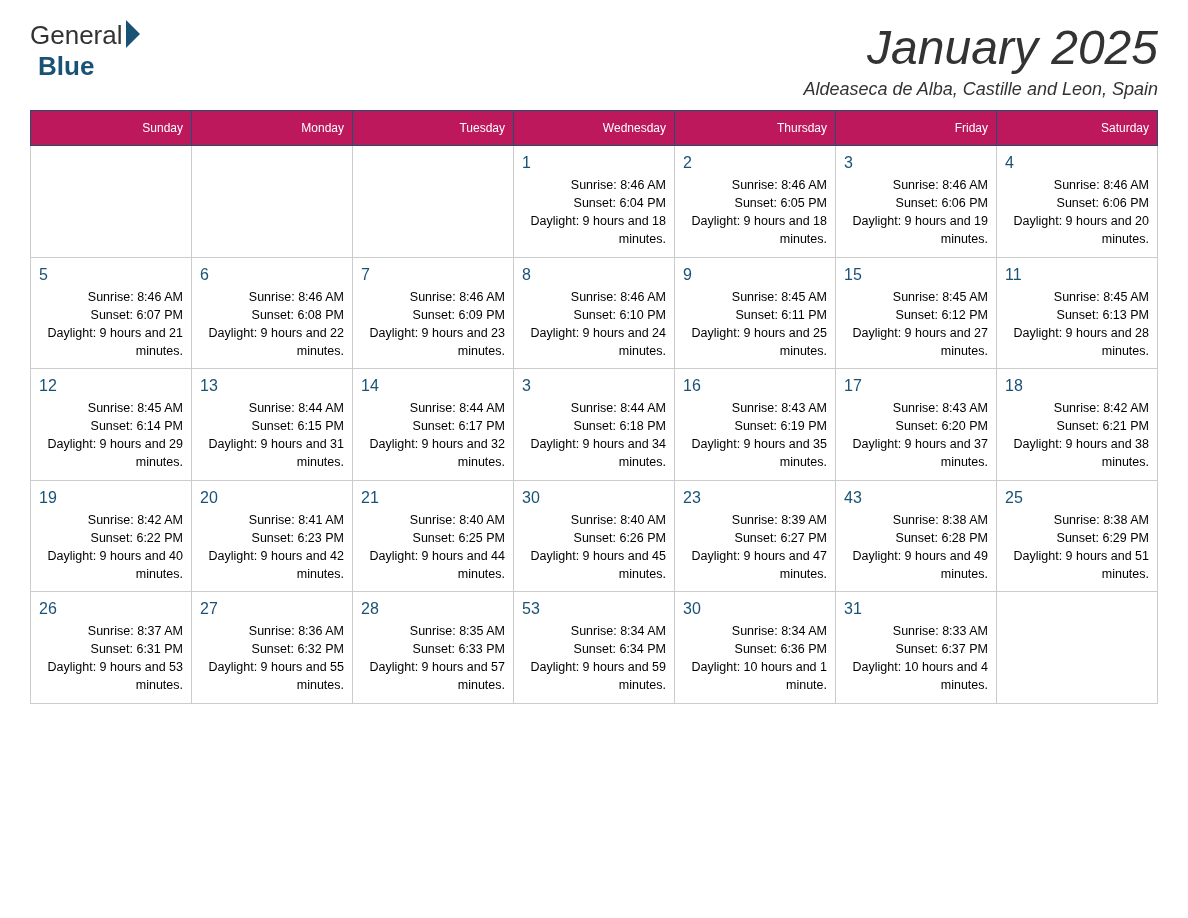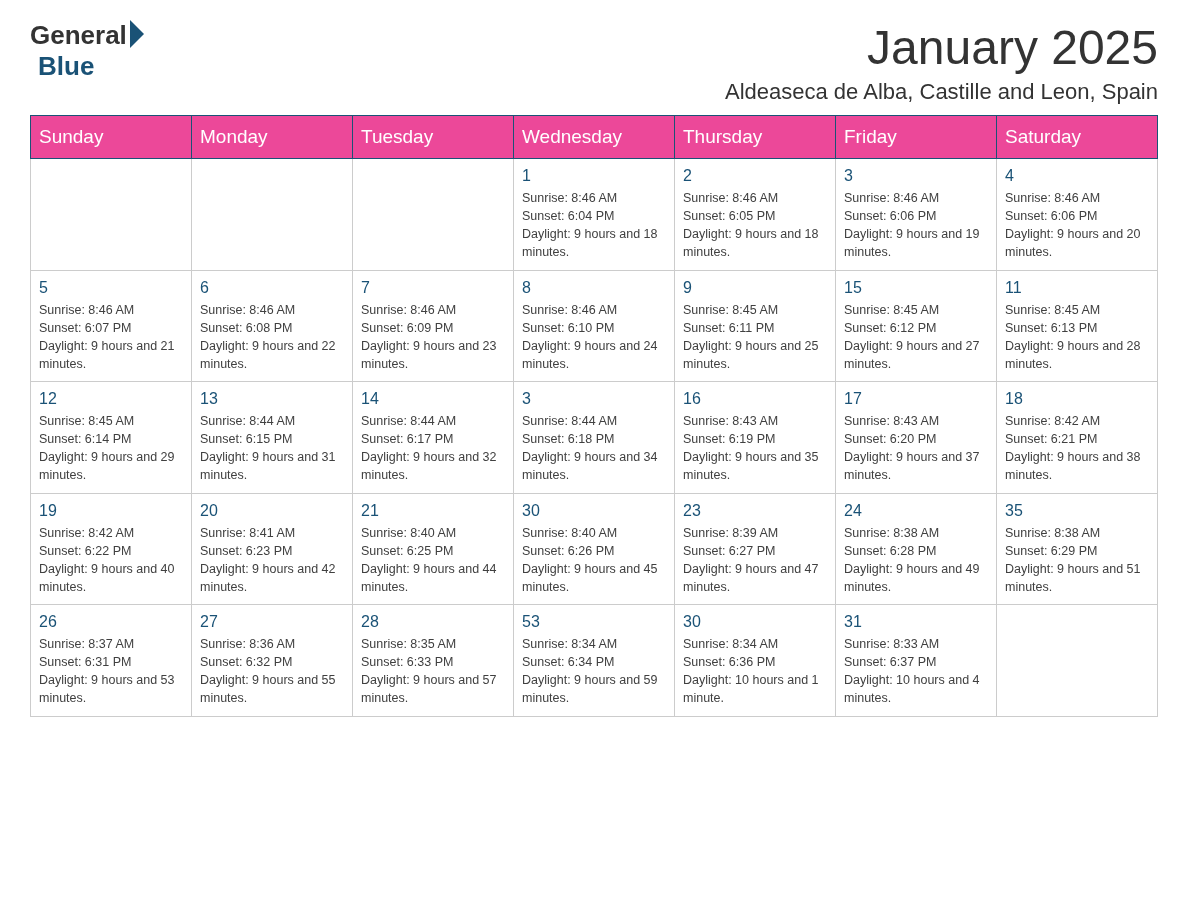--- a/index.html
+++ b/index.html
@@ -20,63 +20,64 @@
       display: flex;
       flex-direction: column;
       align-items: flex-start;
     }
     .logo-top {
       display: flex;
       align-items: center;
     }
     .logo-text-general {
       font-size: 26px;
-      font-weight: bold;
+      font-weight: normal;
       color: #333;
     }
     .logo-arrow {
       width: 0;
       height: 0;
       border-left: 14px solid #1a5276;
       border-top: 14px solid transparent;
       border-bottom: 14px solid transparent;
       margin-left: 3px;
       margin-top: -4px;
     }
     .logo-text-blue {
       font-size: 26px;
       font-weight: bold;
       color: #1a5276;
       margin-left: 8px;
     }
     .title-area {
       text-align: right;
+      font-style: italic;
     }
     .month-title {
       font-size: 48px;
       font-weight: normal;
       color: #333;
     }
     .location-title {
-      font-size: 22px;
+      font-size: 18px;
       color: #333;
       margin-top: 4px;
     }
     .calendar-table {
       width: 100%;
       border-collapse: collapse;
       margin-top: 10px;
     }
     .calendar-table th {
-      background-color: #ec4899;
+      background-color: #be185d;
       color: #fff;
       padding: 10px 8px;
-      font-size: 19px;
-      font-weight: normal;
-      text-align: left;
+      font-size: 12px;
+      font-weight: normal;
+      text-align: right;
       border: 1px solid #1a5276;
     }
     .calendar-table td {
       vertical-align: top;
       padding: 8px;
       border: 1px solid #ccc;
       width: calc(100% / 7);
       min-height: 110px;
       font-size: 13px;
       color: #333;
@@ -84,21 +85,22 @@
     .day-number {
       font-size: 16px;
       font-weight: normal;
       color: #1a5276;
       margin-bottom: 4px;
       display: block;
     }
     .day-info {
       font-size: 12.5px;
       line-height: 1.45;
-      color: #404040;
+      color: #000000;
+      text-align: right;
     }
     .empty-cell {
       background: #fff;
     }
     tr td {
       background: #fff;
     }
   </style>
 </head>
 <body>
@@ -226,25 +228,25 @@
         </td>
         <td>
           <span class="day-number">30</span>
           <div class="day-info">Sunrise: 8:40 AM<br>Sunset: 6:26 PM<br>Daylight: 9 hours and 45 minutes.</div>
         </td>
         <td>
           <span class="day-number">23</span>
           <div class="day-info">Sunrise: 8:39 AM<br>Sunset: 6:27 PM<br>Daylight: 9 hours and 47 minutes.</div>
         </td>
         <td>
-          <span class="day-number">24</span>
+          <span class="day-number">43</span>
           <div class="day-info">Sunrise: 8:38 AM<br>Sunset: 6:28 PM<br>Daylight: 9 hours and 49 minutes.</div>
         </td>
         <td>
-          <span class="day-number">35</span>
+          <span class="day-number">25</span>
           <div class="day-info">Sunrise: 8:38 AM<br>Sunset: 6:29 PM<br>Daylight: 9 hours and 51 minutes.</div>
         </td>
       </tr>
       <tr>
         <td>
           <span class="day-number">26</span>
           <div class="day-info">Sunrise: 8:37 AM<br>Sunset: 6:31 PM<br>Daylight: 9 hours and 53 minutes.</div>
         </td>
         <td>
           <span class="day-number">27</span>

